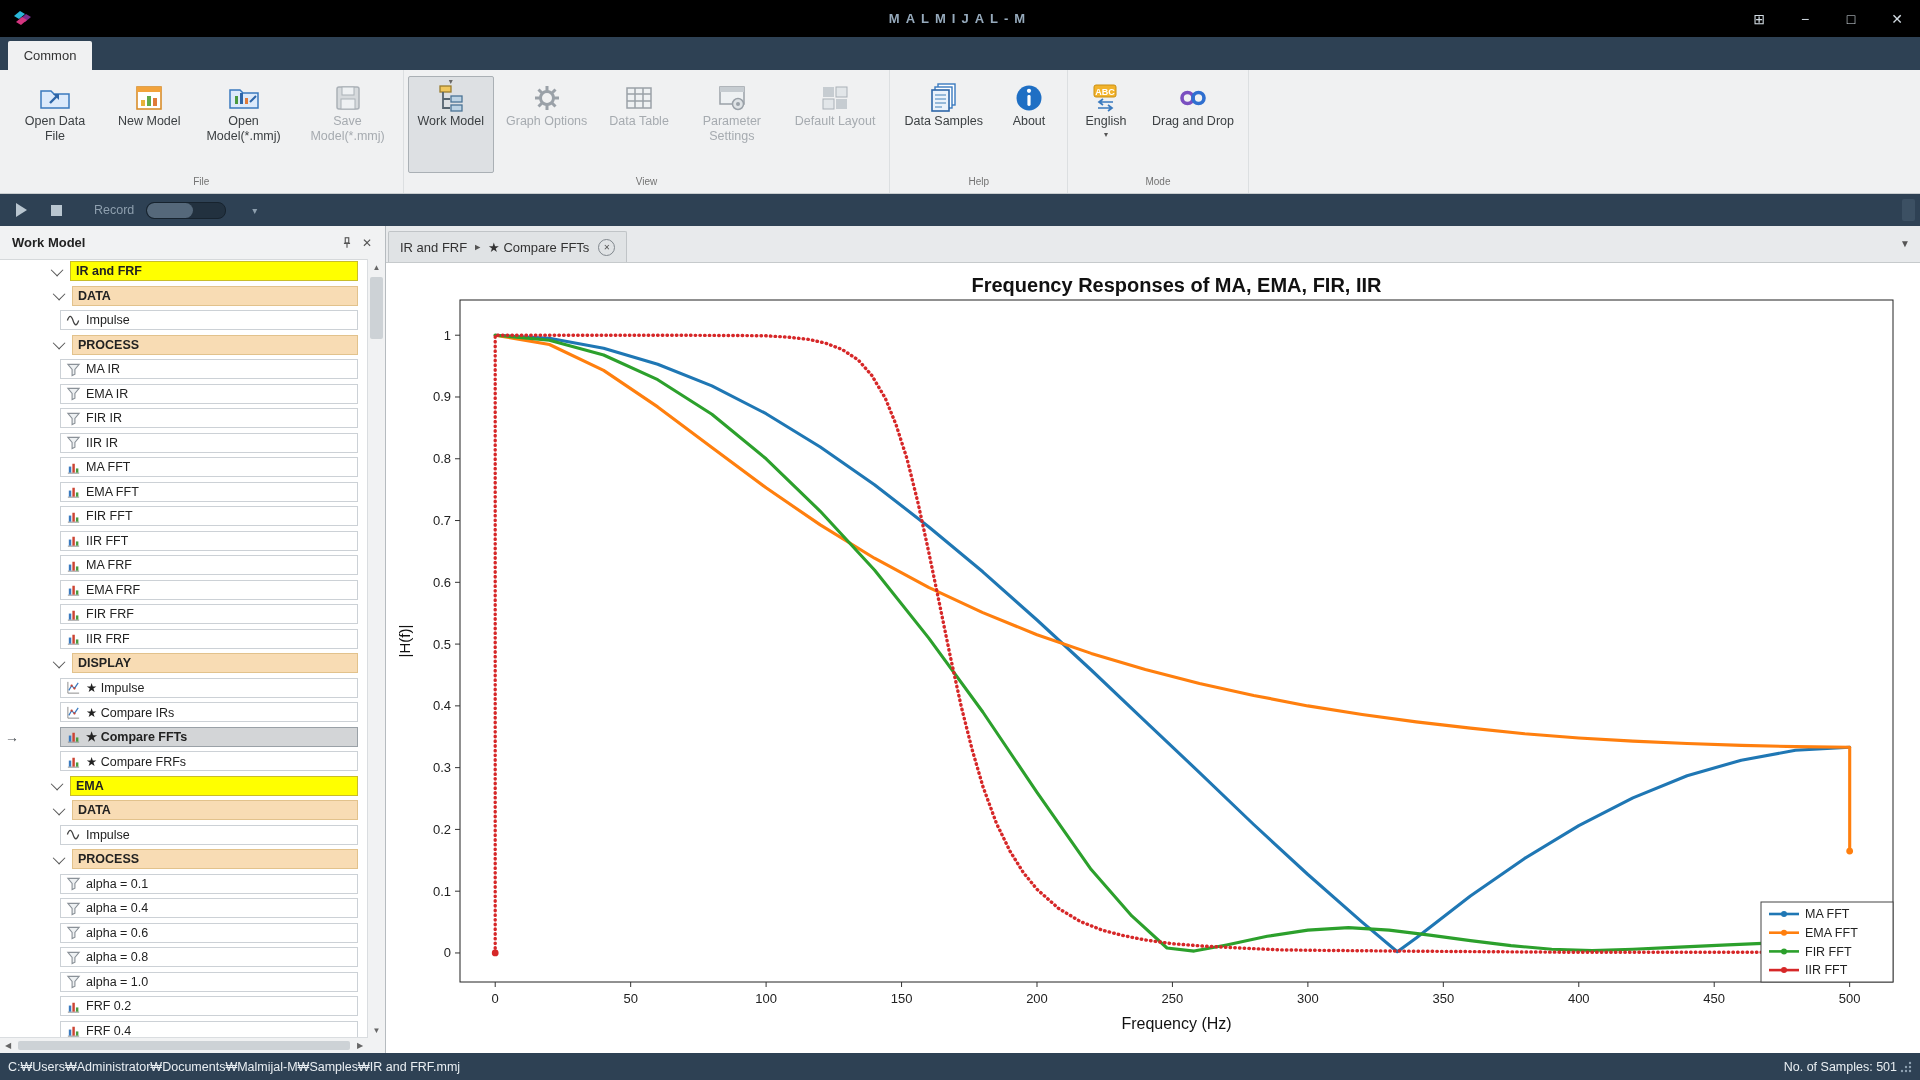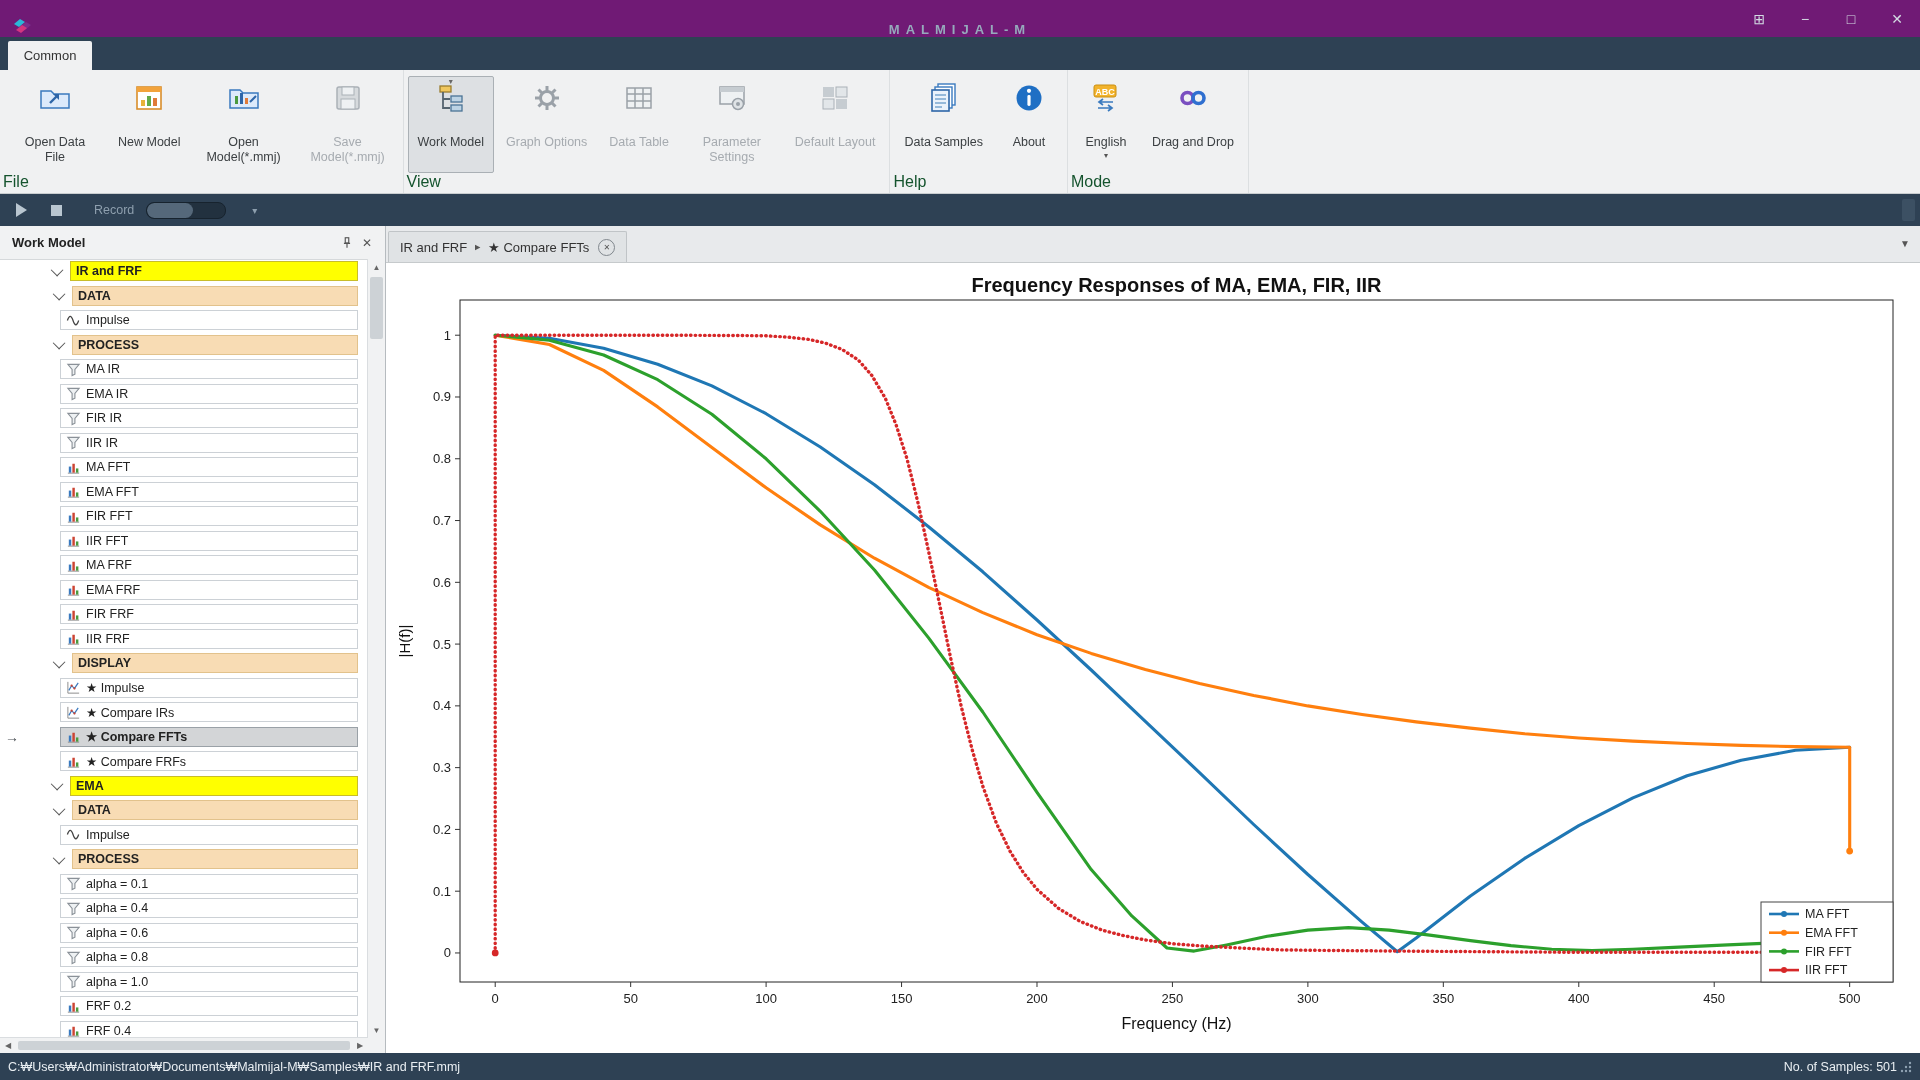--- a/index.html
+++ b/index.html
@@ -1,46 +1,46 @@
 <!DOCTYPE html>
 <html><head>
 <meta charset="utf-8">
 <style>
   html,body{margin:0;padding:0}
   body{width:1920px;height:1080px;overflow:hidden;background:#e8eaec;
        font-family:"Liberation Sans",sans-serif;color:#222}
   #app{display:flex;flex-direction:column;width:1920px;height:1080px}
 
   
-  .titlebar{height:37px;background:#701a75;display:flex;align-items:flex-end;position:relative;flex:0 0 auto}
+  .titlebar{height:37px;background:#000000;display:flex;align-items:center;position:relative;flex:0 0 auto}
   .app-logo{margin-left:12px;width:20px;height:20px;position:relative;z-index:1}
   .app-logo svg{width:20px;height:20px;display:block}
   .window-title{position:absolute;left:0;right:0;text-align:center;color:#96aabc;
                 font-weight:bold;font-size:13px;letter-spacing:6px}
   .win-controls{margin-left:auto;display:flex;height:100%;position:relative;z-index:1}
   .win-btn{width:46px;height:100%;display:flex;align-items:center;justify-content:center;
            color:#d3dce3;font-size:14px}
 
   
   .ribbon-tabs{height:33px;background:#2e4154;display:flex;align-items:flex-end;flex:0 0 auto}
   .ribbon-tab{margin-left:8px;height:29px;width:84px;background:#f0f1f2;border-radius:2px 2px 0 0;
               display:flex;align-items:center;justify-content:center;font-size:13px;color:#333}
   .ribbon-body{height:123px;background:#f0f1f2;border-bottom:1px solid #c9cdd0;display:flex;flex:0 0 auto}
   .ribbon-group{display:flex;flex-direction:column;border-right:1px solid #dcdfe1;padding:0 3px}
   .ribbon-btn-row{flex:1;display:flex;align-items:stretch;padding-top:6px}
   .ribbon-btn{display:flex;flex-direction:column;align-items:center;padding:5px 9px 2px;margin:0 1px;
               border:1px solid transparent;border-radius:2px;position:relative;min-width:48px}
   .ribbon-btn.active{background:#dde0e3;border-color:#aab0b5}
   .ribbon-btn .icon{width:32px;height:32px;display:block}
   .ribbon-btn .icon svg{width:32px;height:32px;display:block}
-  .ribbon-btn-label{margin-top:21px;font-size:12.5px;color:#3c4043;text-align:center;line-height:1.18;max-width:82px}
+  .ribbon-btn-label{margin-top:0;font-size:12.5px;color:#3c4043;text-align:center;line-height:1.18;max-width:82px}
   .ribbon-btn.disabled .ribbon-btn-label{color:#a6abb0}
   .btn-caret{font-size:8px;color:#555;line-height:7px;margin-top:2px}
   .active-caret{position:absolute;top:0px;left:50%;transform:translateX(-50%);font-size:8px;color:#666}
-  .ribbon-group-label{height:20px;font-size:16px;color:#14532d;line-height:18px}
+  .ribbon-group-label{height:20px;text-align:center;font-size:10px;color:#737373;line-height:18px}
 
   
   .record-bar{height:32px;background:#2e4154;display:flex;align-items:center;flex:0 0 auto;position:relative}
   .rb-play{width:0;height:0;border-left:11px solid #b9c6d0;border-top:7px solid transparent;
            border-bottom:7px solid transparent;margin-left:16px}
   .rb-stop{width:11px;height:11px;background:#b9c6d0;margin-left:24px}
   .rb-label{color:#8e9fae;font-size:12.5px;margin-left:32px}
   .rb-pill{width:78px;height:15px;border-radius:8px;background:#22313f;border:1px solid #17232e;
            margin-left:12px;position:relative;overflow:hidden}
   .rb-pill-thumb{position:absolute;left:0;top:0;bottom:0;width:58%;border-radius:8px;background:#55687a}

